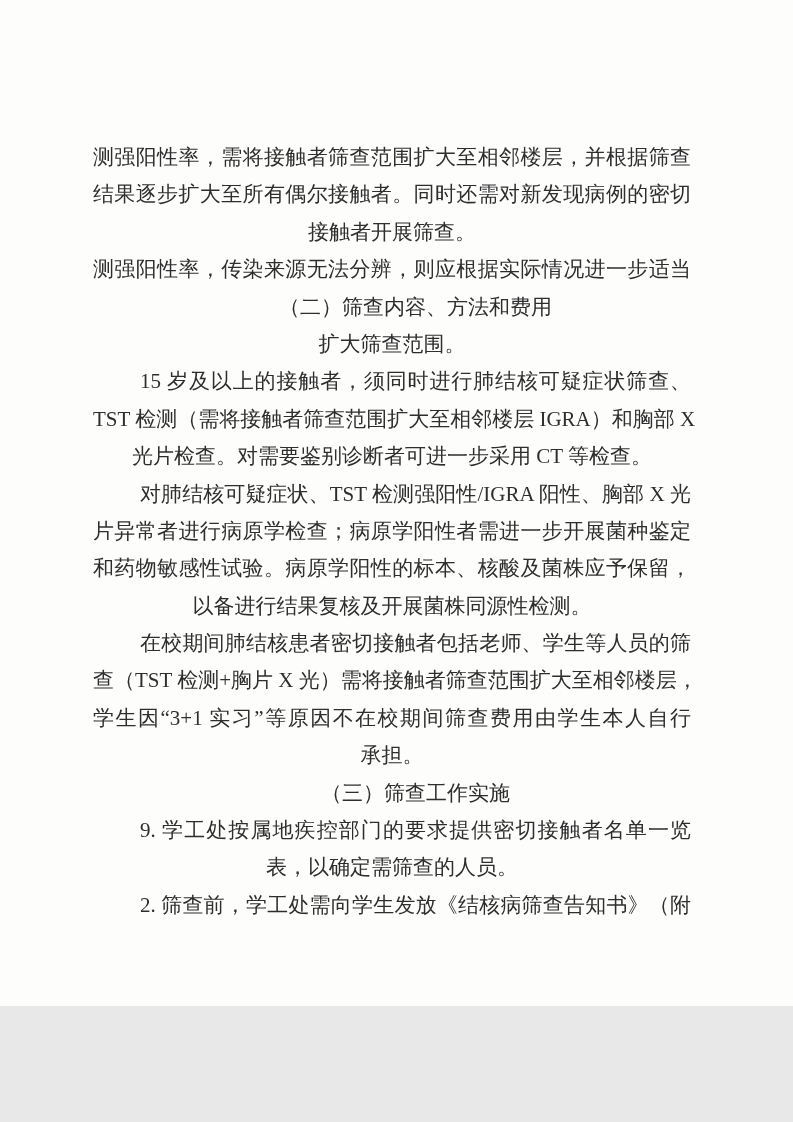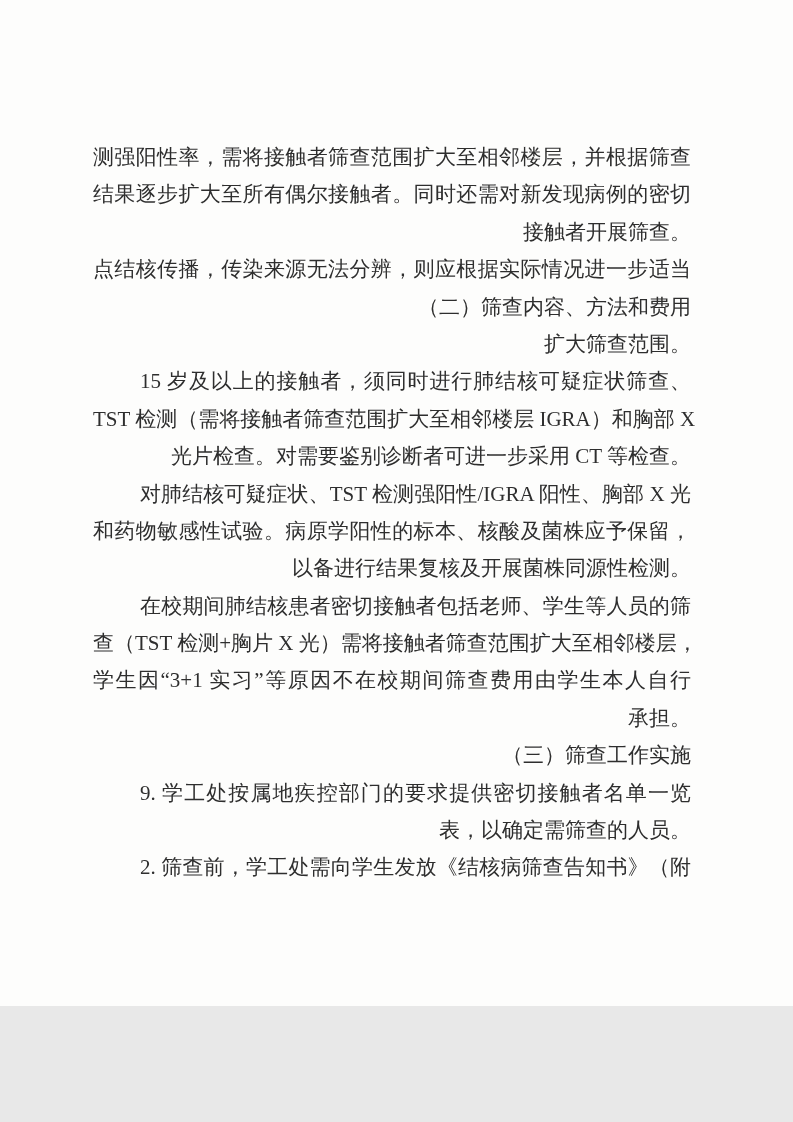--- a/index.html
+++ b/index.html
@@ -22,21 +22,21 @@
     left: 93px;
     top: 139px;
     width: 598px;
   }
   .line {
     height: 37.4px;
     line-height: 37.4px;
     font-size: 21px;
     white-space: nowrap;
     overflow: visible;
-    text-align: right;
+    text-align: center;
     font-weight: 400;
   }
   .line.fill {
     text-align: justify;
     text-align-last: justify;
     text-justify: inter-character;
   }
   .line.indent {
     padding-left: 47px;
   }
@@ -62,27 +62,28 @@
 </head>
 <body>
 
 <div class="page">
 
   <div class="text-block">
 
   <div class="line fill">测强阳性率，需将接触者筛查范围扩大至相邻楼层，并根据筛查</div>
       <div class="line fill">结果逐步扩大至所有偶尔接触者。同时还需对新发现病例的密切</div>
       <div class="line">接触者开展筛查。</div>
-      <div class="line fill">点结核传播，传染来源无法分辨，则应根据实际情况进一步适当</div>
+      <div class="line fill">测强阳性率，传染来源无法分辨，则应根据实际情况进一步适当</div>
       <div class="line indent">（二）筛查内容、方法和费用</div>
       <div class="line">扩大筛查范围。</div>
       <div class="line fill indent">15 岁及以上的接触者，须同时进行肺结核可疑症状筛查、</div>
       <div class="line fill">TST 检测（需将接触者筛查范围扩大至相邻楼层 IGRA）和胸部 X</div>
       <div class="line">光片检查。对需要鉴别诊断者可进一步采用 CT 等检查。</div>
       <div class="line fill indent">对肺结核可疑症状、TST 检测强阳性/IGRA 阳性、胸部 X 光</div>
+      <div class="line fill">片异常者进行病原学检查；病原学阳性者需进一步开展菌种鉴定</div>
       <div class="line fill">和药物敏感性试验。病原学阳性的标本、核酸及菌株应予保留，</div>
       <div class="line">以备进行结果复核及开展菌株同源性检测。</div>
       <div class="line fill indent">在校期间肺结核患者密切接触者包括老师、学生等人员的筛</div>
       <div class="line fill">查（TST 检测+胸片 X 光）需将接触者筛查范围扩大至相邻楼层，</div>
       <div class="line fill">学生因“3+1 实习”等原因不在校期间筛查费用由学生本人自行</div>
       <div class="line">承担。</div>
       <div class="line indent">（三）筛查工作实施</div>
       <div class="line fill indent">9. 学工处按属地疾控部门的要求提供密切接触者名单一览</div>
       <div class="line">表，以确定需筛查的人员。</div>
       <div class="line fill indent">2. 筛查前，学工处需向学生发放《结核病筛查告知书》（附</div>

